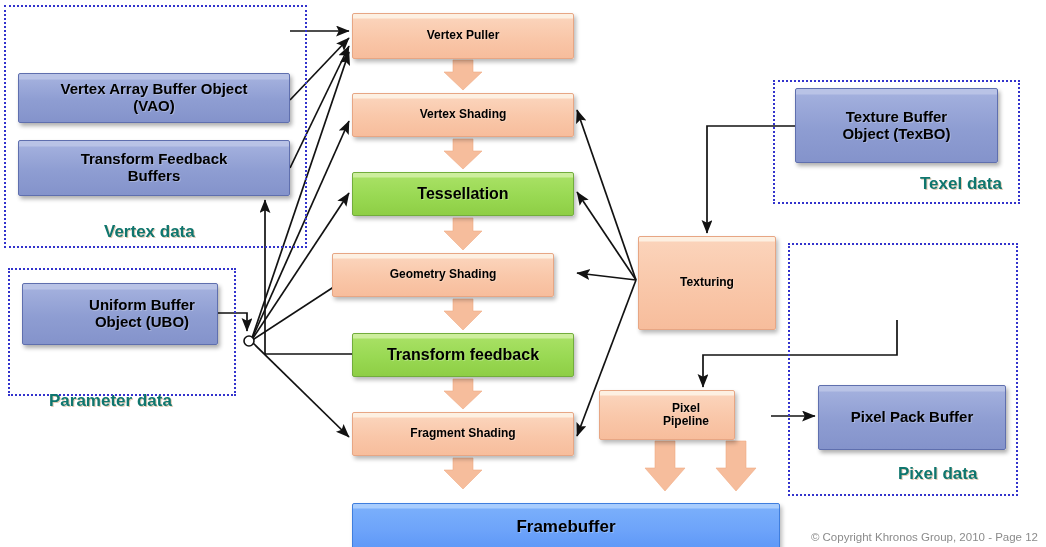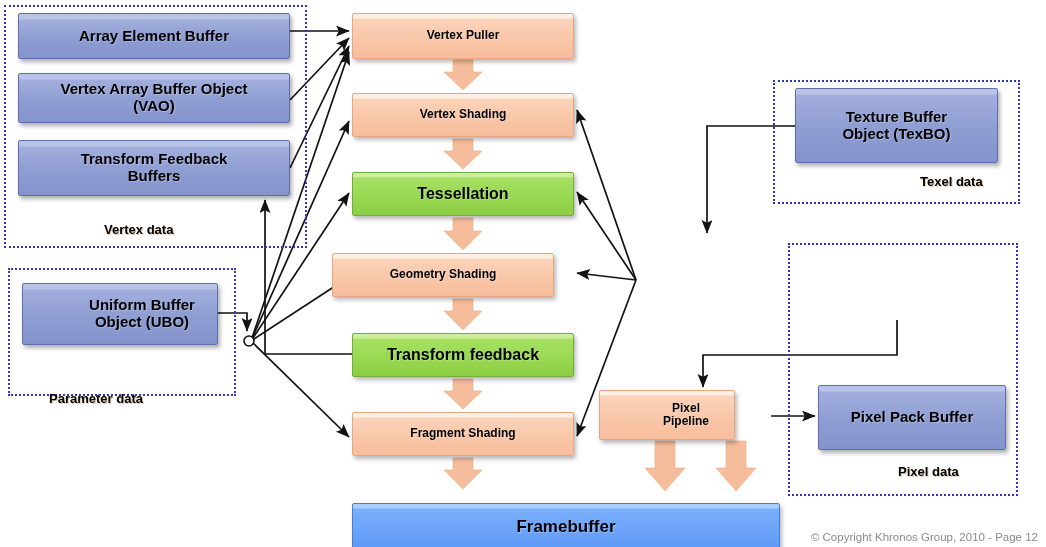--- a/index.html
+++ b/index.html
@@ -26,22 +26,22 @@
   
   .group {
     position: absolute;
     border: 2px dotted #3333cc;
     box-sizing: border-box;
     background: transparent;
   }
   .group-label {
     position: absolute;
     font-weight: bold;
-    font-size: 13px;
-    color: #000000;
+    font-size: 17px;
+    color: #0f766e;
     text-shadow: 1px 1px 0 rgba(200,160,120,0.55);
     white-space: nowrap;
   }
   
   .node {
     position: absolute;
     box-sizing: border-box;
     display: flex;
     align-items: center;
     justify-content: center;
@@ -176,23 +176,20 @@
 
   <div class="group" style="left:8px; top:268px; width:228px; height:128px;"></div>
   <div class="group-label" style="left:49px; top:359px;margin-top:32px;">Parameter data</div>
 
   <div class="group" style="left:773px; top:80px; width:247px; height:124px;"></div>
   <div class="group-label" style="left:920px; top:174px;">Texel data</div>
 
   <div class="group" style="left:788px; top:243px; width:230px; height:253px;"></div>
   <div class="group-label" style="left:898px; top:464px;">Pixel data</div>
 
-  <div class="node buffer" style="left:18px; top:13px; width:272px; height:46px;">
-    <span>Array Element Buffer</span>
-  </div>
 
   <div class="node buffer" style="left:18px; top:73px; width:272px; height:50px;">
     <span>Vertex Array Buffer Object<br>(VAO)</span>
   </div>
 
   <div class="node buffer" style="left:18px; top:140px; width:272px; height:56px;">
     <span>Transform Feedback<br>Buffers</span>
   </div>
 
   <div class="node buffer" style="left:22px; top:283px; width:196px; height:62px;padding-left:44px;">
@@ -220,20 +217,23 @@
   </div>
 
   <div class="node stage-box" style="left:352px; top:412px; width:222px; height:44px;">
     <span>Fragment Shading</span>
   </div>
 
   <div class="node fb-box" style="left:352px; top:492px; width:428px; height:48px;">
     <span>Framebuffer</span>
   </div>
 
+  <div class="node stage-box" style="left:638px; top:236px; width:138px; height:94px;">
+    <span>Texturing</span>
+  </div>
 
   <div class="node stage-box" style="left:599px; top:390px; width:136px; height:50px;padding-left:38px;">
     <span>Pixel<br>Pipeline</span>
   </div>
 
   <div class="node buffer" style="left:795px; top:88px; width:203px; height:75px;">
     <span>Texture Buffer<br>Object (TexBO)</span>
   </div>
 
 

